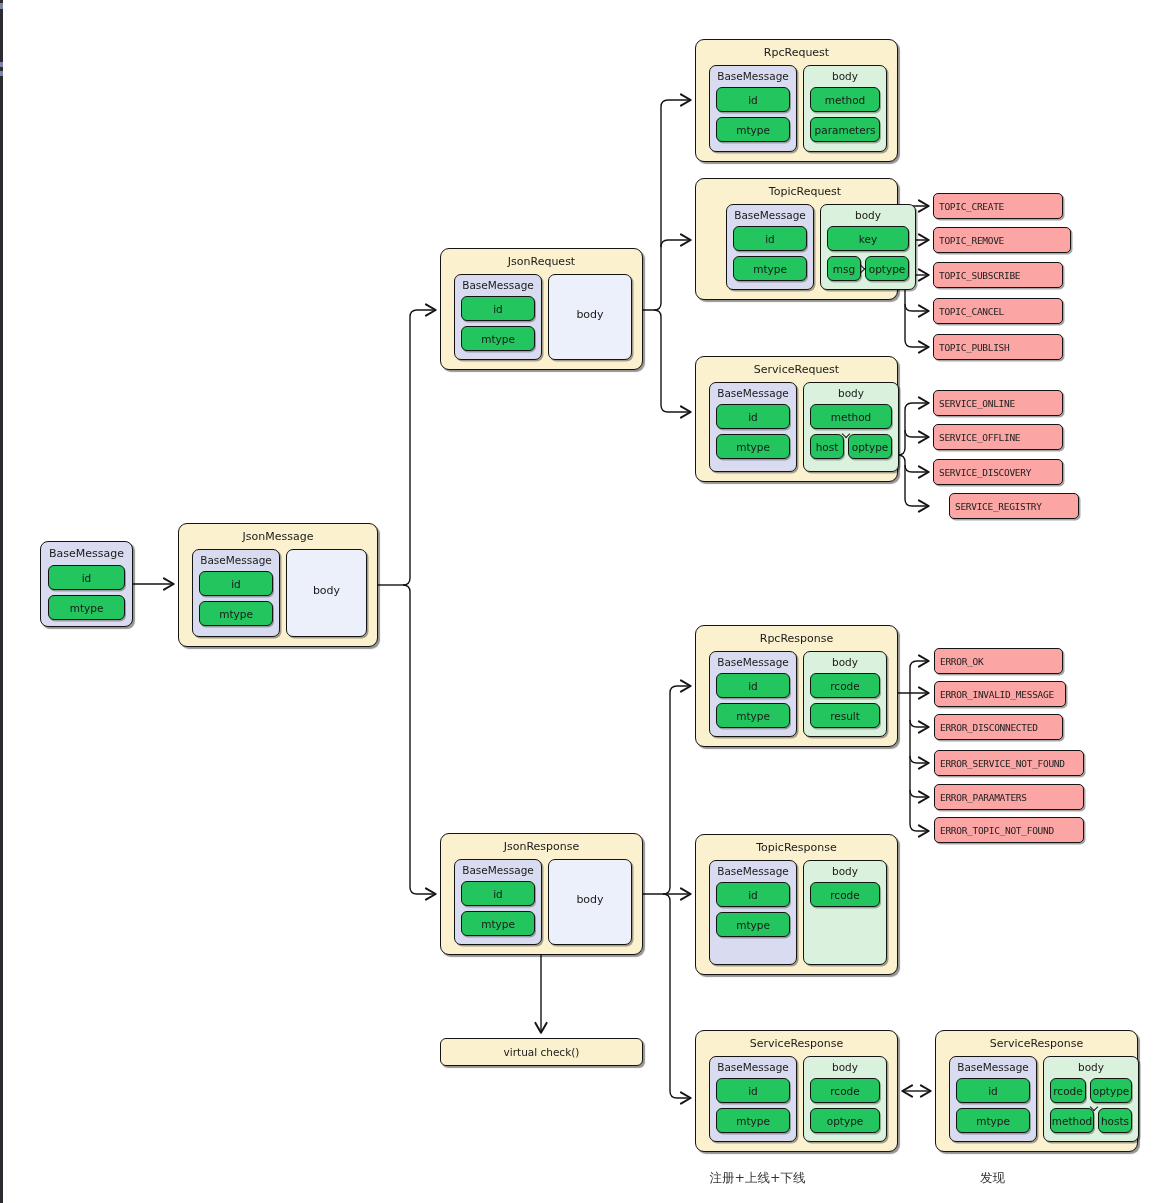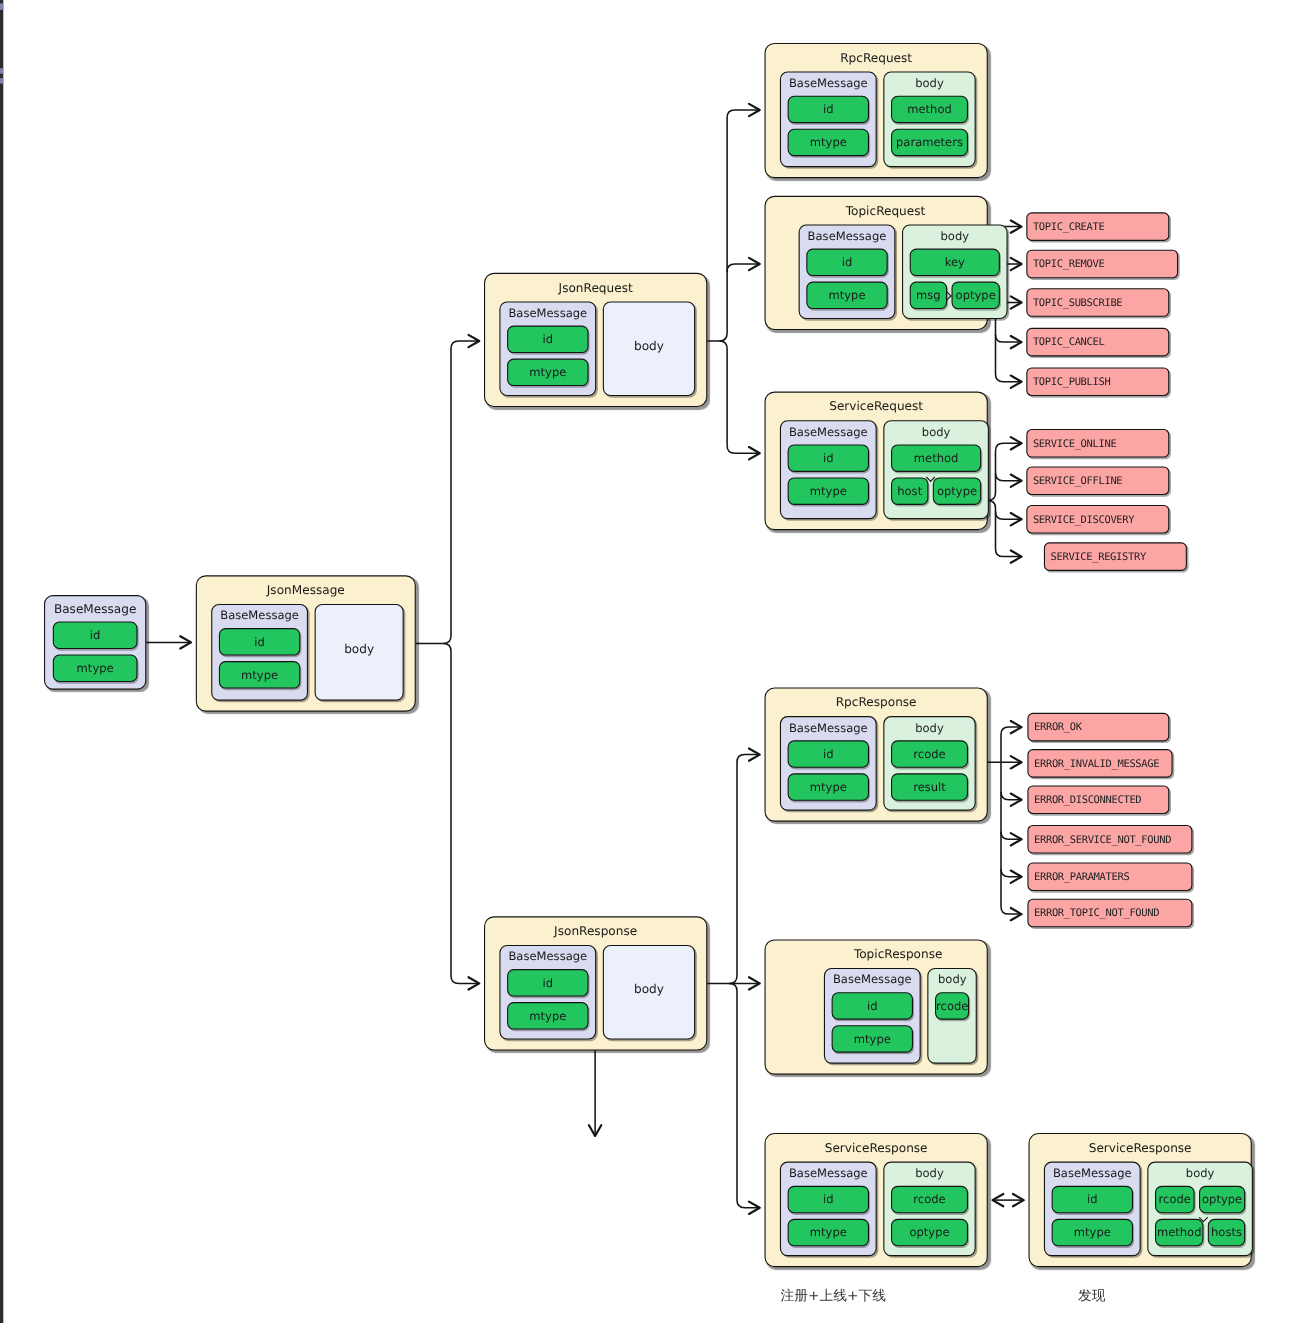--- a/index.html
+++ b/index.html
@@ -252,39 +252,40 @@
         <div class="panel-title">BaseMessage</div>
         <div class="fields">
           <div class="field">id</div>
           <div class="field">mtype</div>
         </div>
       </div>
       <div class="panel plain">body</div>
     </div>
   </div>
 
-  <div class="card" style="left:695px;top:854px;width:203px;height:123px;padding-left:40px;">
+  <div class="card" style="left:695px;top:834px;width:203px;height:141px;">
     <div class="card-title">TopicResponse</div>
     <div class="card-row">
       <div class="panel lav">
         <div class="panel-title">BaseMessage</div>
         <div class="fields">
           <div class="field">id</div>
           <div class="field">mtype</div>
         </div>
       </div>
       <div class="panel green">
         <div class="panel-title">body</div>
         <div class="fields">
           <div class="field">rcode</div>
         </div>
       </div>
     </div>
   </div>
 
+  <div class="vcheck" style="left:440px;top:1038px;width:203px;height:28px;">virtual check()</div>
 
   <div class="card" style="left:695px;top:1030px;width:203px;height:122px;">
     <div class="card-title">ServiceResponse</div>
     <div class="card-row">
       <div class="panel lav">
         <div class="panel-title">BaseMessage</div>
         <div class="fields">
           <div class="field">id</div>
           <div class="field">mtype</div>
         </div>

